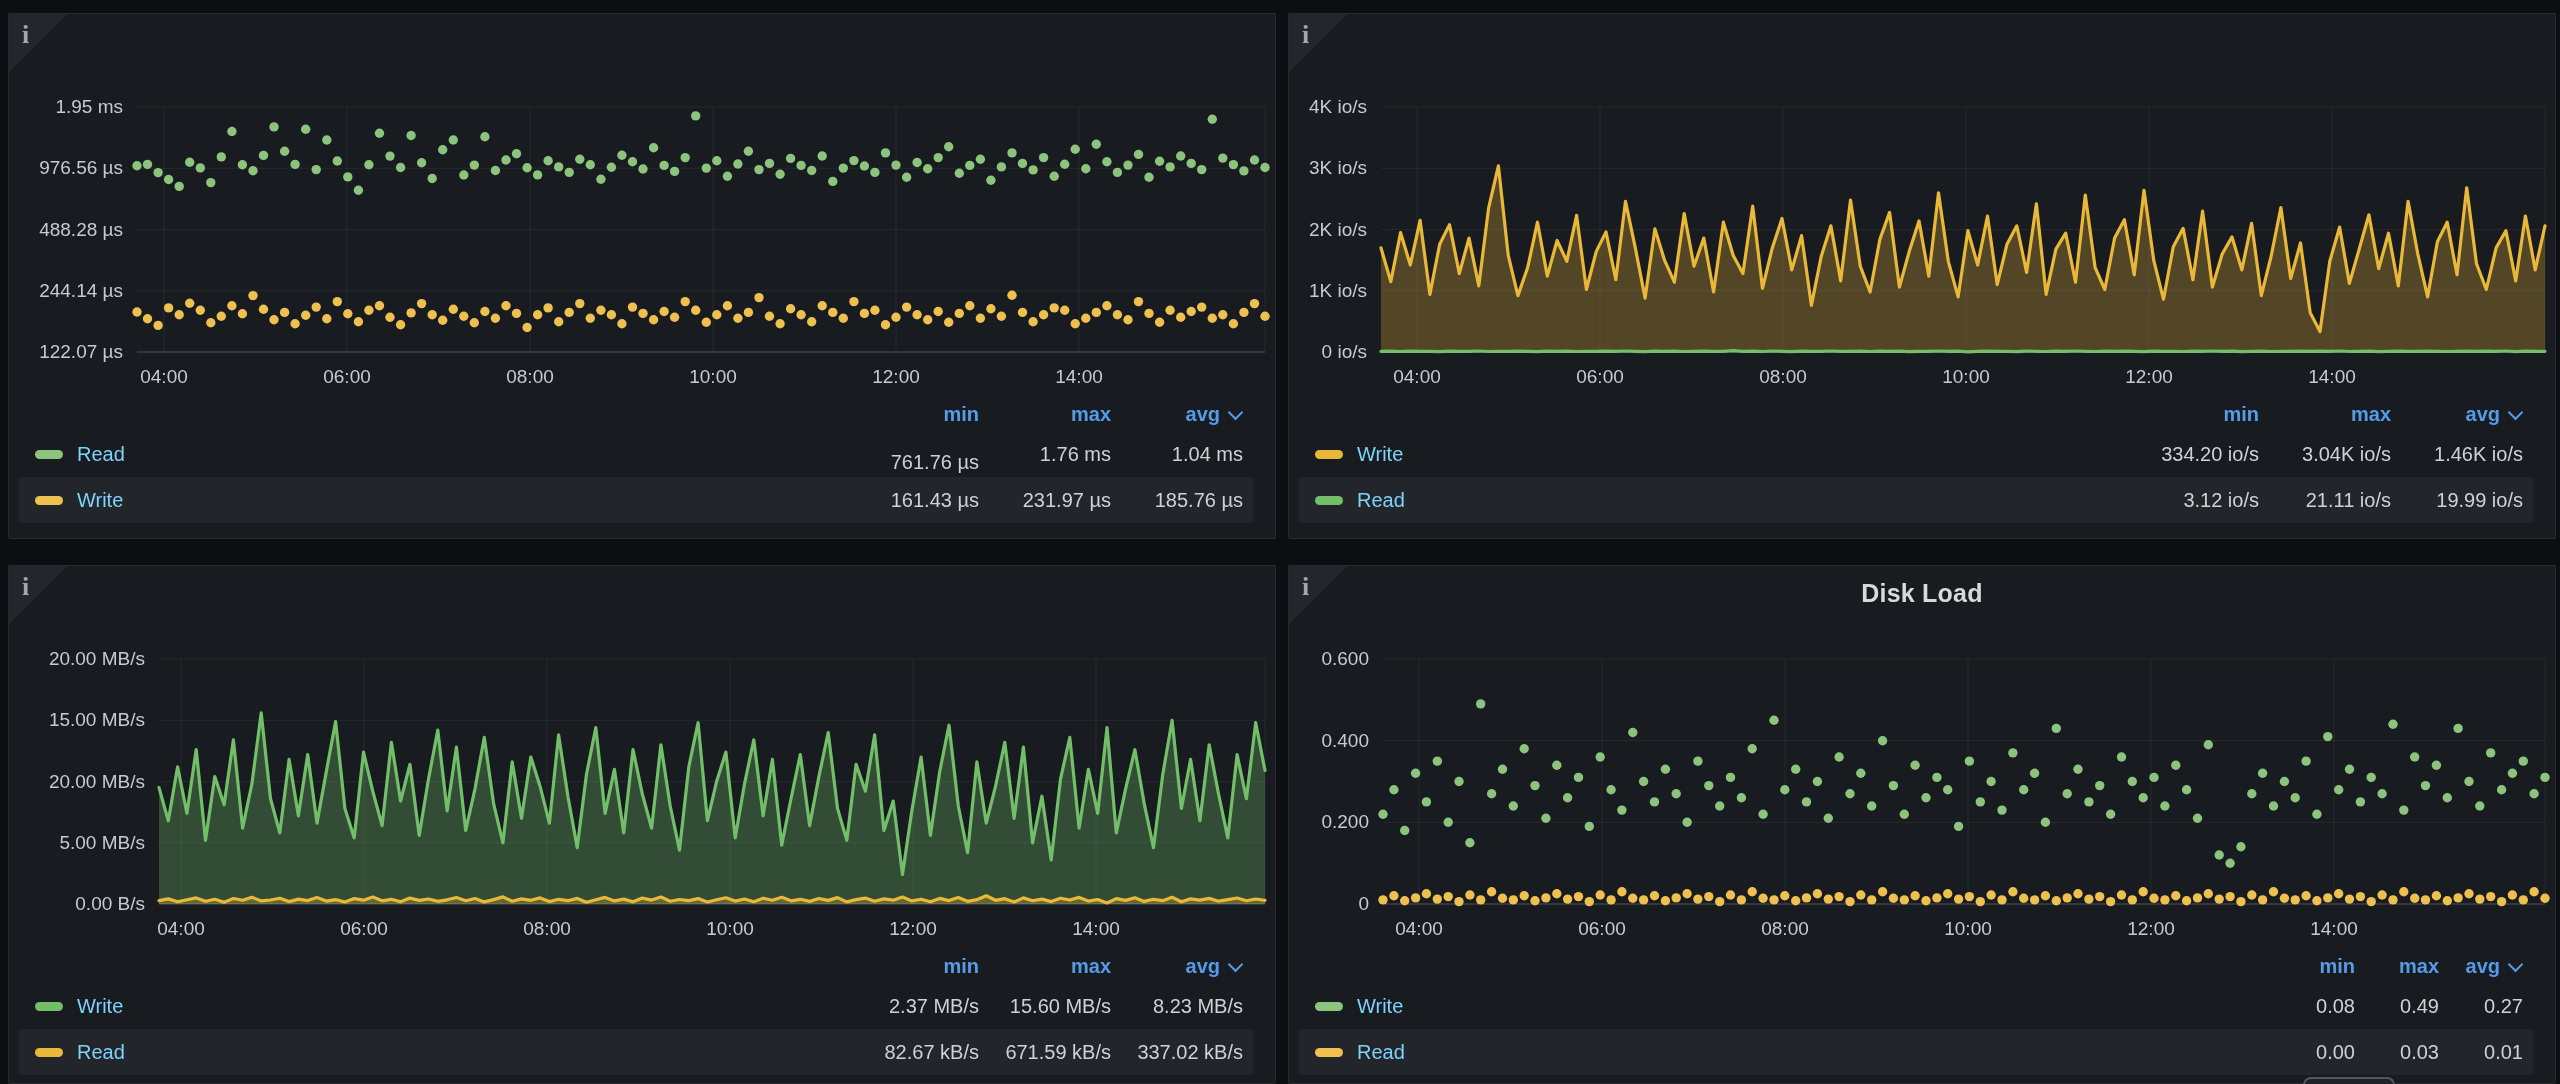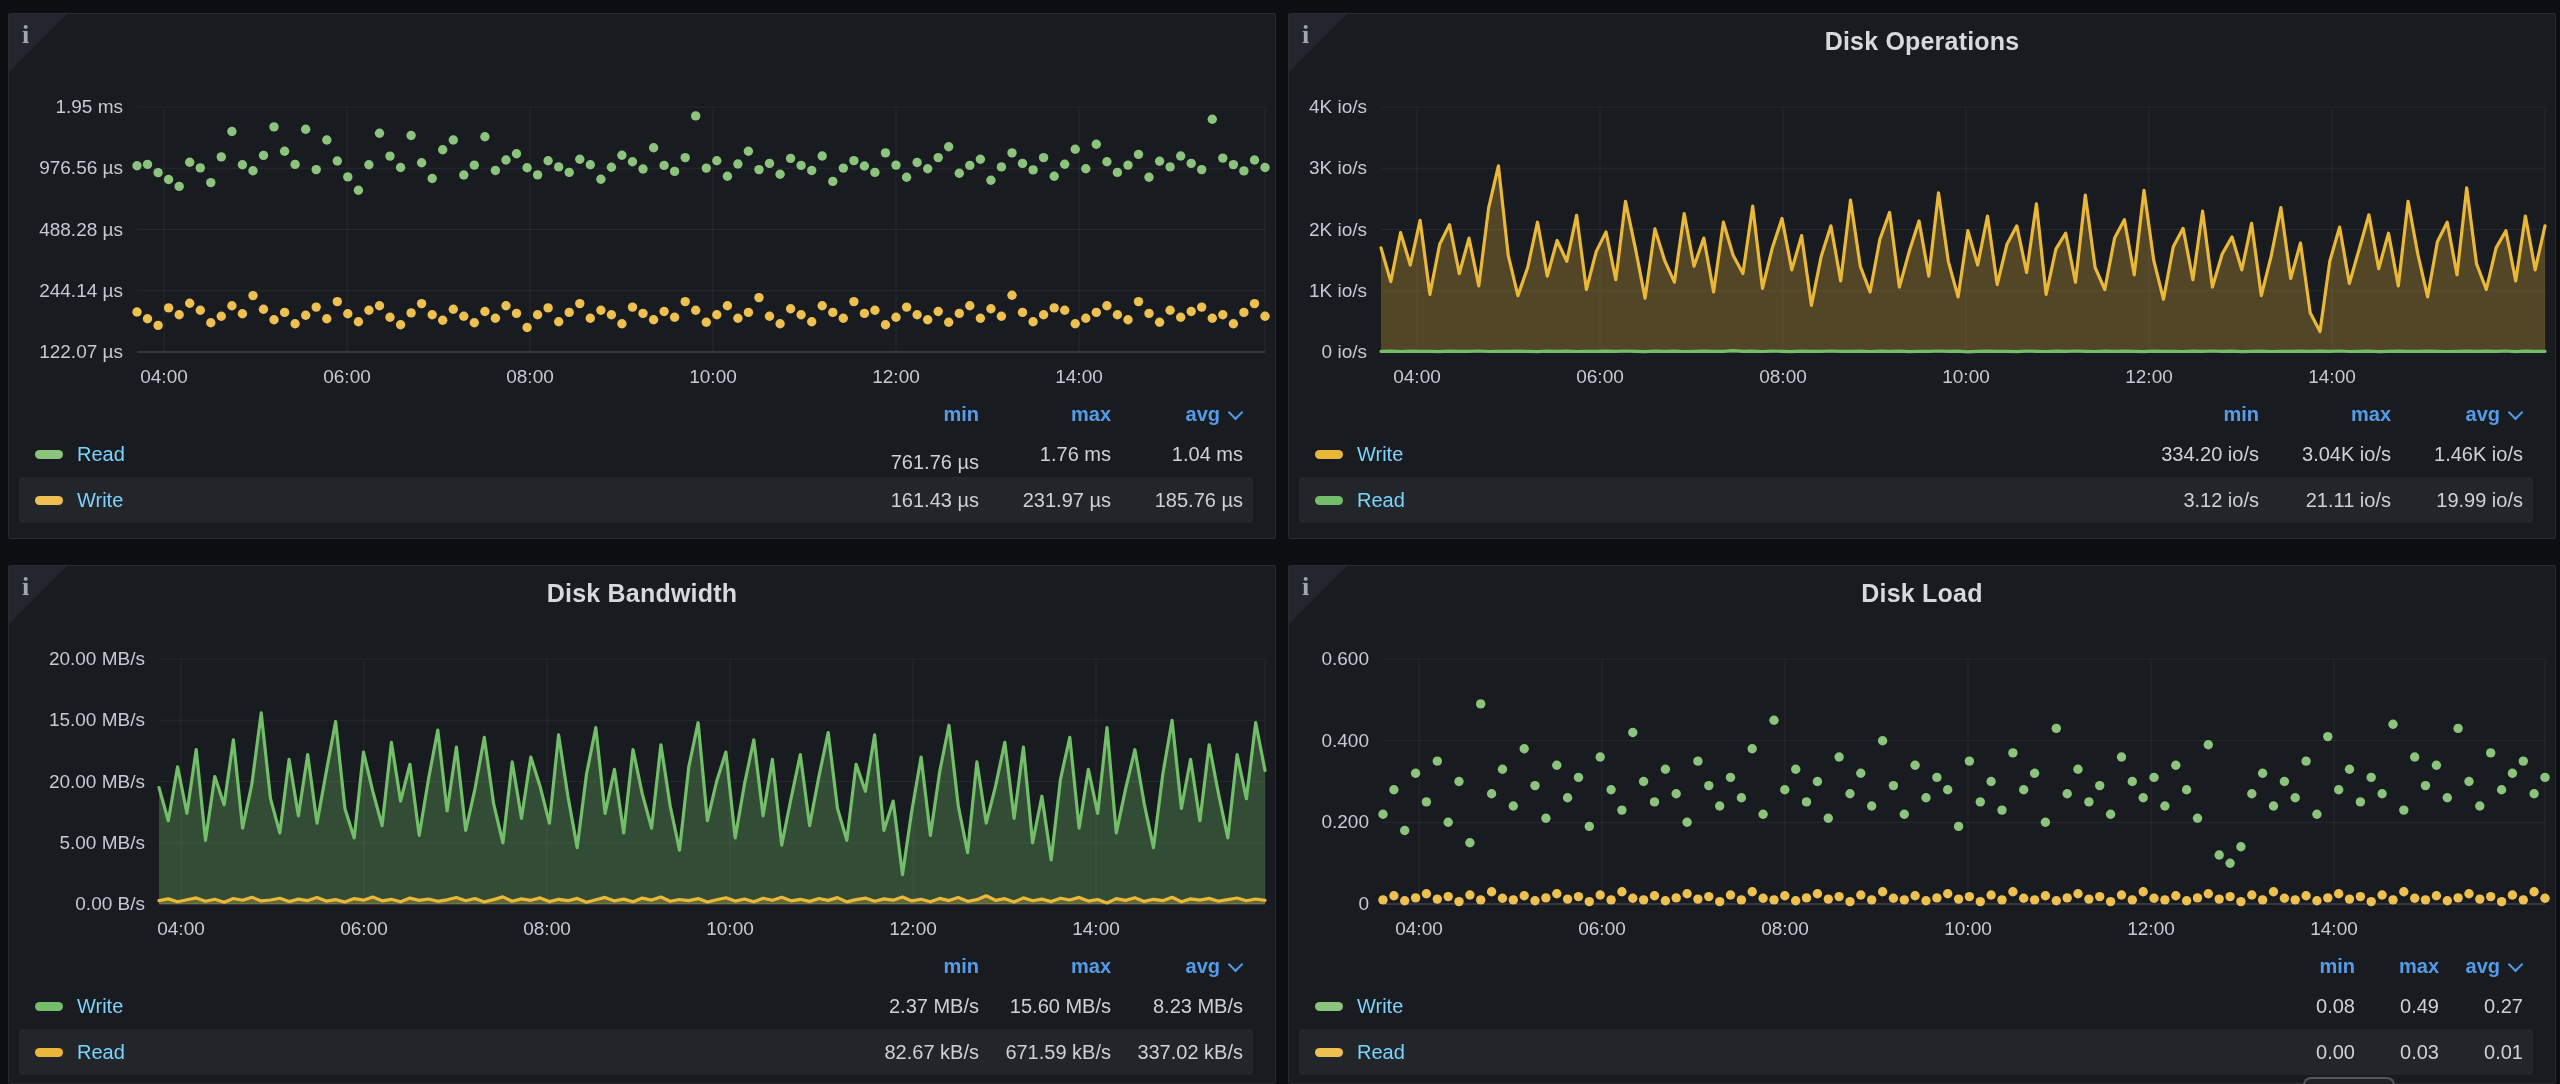--- a/index.html
+++ b/index.html
@@ -361,21 +361,20 @@
           <div class="lcol" style="width: 132px;">231.97 µs</div>
           <div class="lcol" style="width: 132px;">185.76 µs</div>
         </div>
       </div>
   </section>
 
   <section class="panel">
     <div class="corner">
         <span class="i">i</span>
       </div>
-    <h2 class="title">Disk Operations</h2>
     <svg class="chart" width="1266" height="524" viewBox="0 0 1266 524">
         <line x1="92" x2="1256" y1="93" y2="93" stroke="rgba(204,204,220,0.08)" stroke-width="1"></line>
         <line x1="92" x2="1256" y1="154.25" y2="154.25" stroke="rgba(204,204,220,0.08)" stroke-width="1"></line>
         <line x1="92" x2="1256" y1="215.5" y2="215.5" stroke="rgba(204,204,220,0.08)" stroke-width="1"></line>
         <line x1="92" x2="1256" y1="276.75" y2="276.75" stroke="rgba(204,204,220,0.08)" stroke-width="1"></line>
         <line x1="92" x2="1256" y1="338" y2="338" stroke="rgba(204,204,220,0.22)" stroke-width="1.5"></line>
         <line x1="128" x2="128" y1="93" y2="338" stroke="rgba(204,204,220,0.08)"></line>
         <line x1="311" x2="311" y1="93" y2="338" stroke="rgba(204,204,220,0.08)"></line>
         <line x1="494" x2="494" y1="93" y2="338" stroke="rgba(204,204,220,0.08)"></line>
         <line x1="677" x2="677" y1="93" y2="338" stroke="rgba(204,204,220,0.08)"></line>
@@ -425,21 +424,20 @@
           <div class="lcol" style="width: 132px;">21.11 io/s</div>
           <div class="lcol" style="width: 132px;">19.99 io/s</div>
         </div>
       </div>
   </section>
 
   <section class="panel">
     <div class="corner">
         <span class="i">i</span>
       </div>
-    <h2 class="title">Disk Bandwidth</h2>
     <svg class="chart" width="1266" height="524" viewBox="0 0 1266 524">
         <line x1="150" x2="1256" y1="93" y2="93" stroke="rgba(204,204,220,0.08)" stroke-width="1"></line>
         <line x1="150" x2="1256" y1="154.25" y2="154.25" stroke="rgba(204,204,220,0.08)" stroke-width="1"></line>
         <line x1="150" x2="1256" y1="215.5" y2="215.5" stroke="rgba(204,204,220,0.08)" stroke-width="1"></line>
         <line x1="150" x2="1256" y1="276.75" y2="276.75" stroke="rgba(204,204,220,0.08)" stroke-width="1"></line>
         <line x1="150" x2="1256" y1="338" y2="338" stroke="rgba(204,204,220,0.22)" stroke-width="1.5"></line>
         <line x1="172" x2="172" y1="93" y2="338" stroke="rgba(204,204,220,0.08)"></line>
         <line x1="355" x2="355" y1="93" y2="338" stroke="rgba(204,204,220,0.08)"></line>
         <line x1="538" x2="538" y1="93" y2="338" stroke="rgba(204,204,220,0.08)"></line>
         <line x1="721" x2="721" y1="93" y2="338" stroke="rgba(204,204,220,0.08)"></line>

